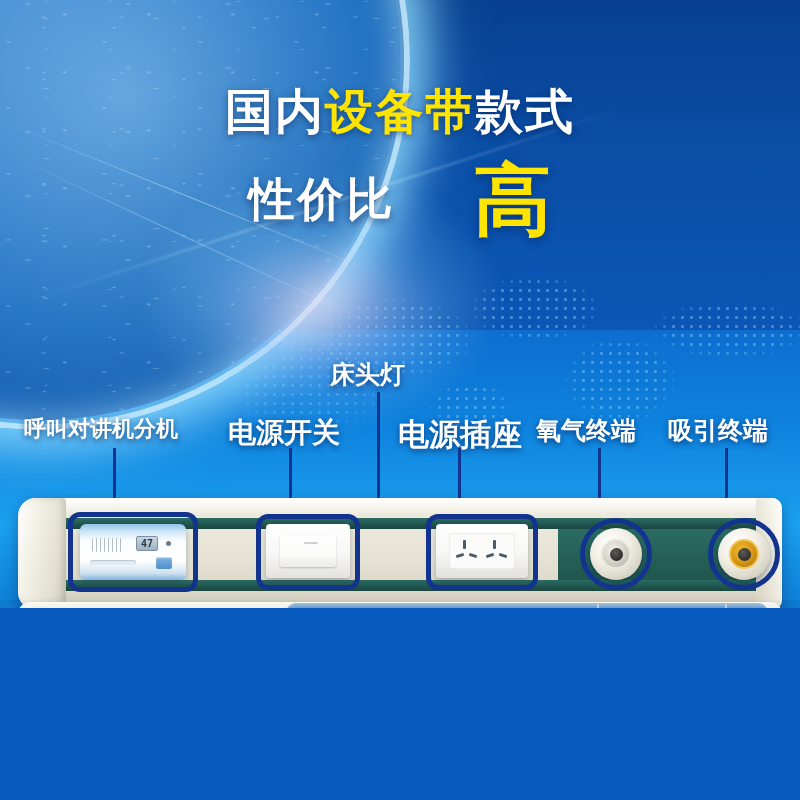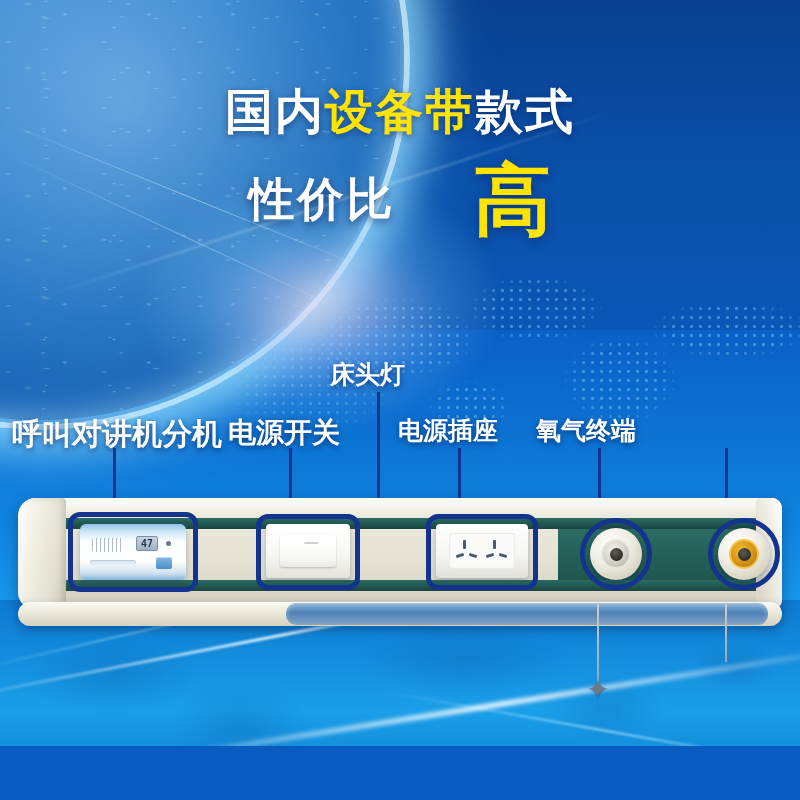--- a/index.html
+++ b/index.html
@@ -4,21 +4,21 @@
 <style>
   * { margin:0; padding:0; box-sizing:border-box; }
   html,body { width:800px; height:800px; overflow:hidden; }
   body {
     font-family:"Liberation Sans","DejaVu Sans",sans-serif;
     background:#0a5bbf;
   }
 
   #poster {
     position:relative;
-    width:800px; height:746px;
+    width:800px; height:608px;
     overflow:hidden;
     background:
       linear-gradient(180deg,#0b4fae 0%,#0a5cc4 42%,#0f83de 70%,#1ba0ef 86%,#0d7ed6 100%);
     text-decoration: underline;
   }
 
   
   .bg-deep-top{
     position:absolute; left:0; top:0; width:800px; height:330px;
     background:linear-gradient(180deg,#08408f 0%,#0a4ea6 45%,#0b57b6 100%);
@@ -172,24 +172,24 @@
     text-shadow:0 3px 10px rgba(0,30,90,.55);
     vertical-align:middle;
   }
 
   
   .callout{
     position:absolute;
     font-weight:bold; color:#ffffff; white-space:nowrap;
     text-shadow:0 2px 6px rgba(2,34,92,.75);
   }
-  .c-intercom { left:12px;   top:414px; font-size:30px; }
+  .c-intercom { left:24px;   top:414px; font-size:22px; }
   .c-switch   { left:228px; top:414px; font-size:28px; }
   .c-lamp     { left:330px; top:358px; font-size:25px;text-align:center; }
-  .c-socket   { left:398px; top:414px; font-size:25px; }
+  .c-socket   { left:398px; top:414px; font-size:31px; }
   .c-oxygen   { left:536px; top:414px; font-size:25px;text-align:center; }
   .c-suction  { left:668px; top:414px; font-size:25px; }
 
   
   .lead{ position:absolute; width:3px; background:#12348f; }
   .l-intercom{ left:113px; top:448px; height:80px; }
   .l-switch  { left:289px; top:448px; height:80px; }
   .l-lamp    { left:377px; top:392px; height:212px; }
   .l-socket  { left:458px; top:448px; height:78px; }
   .l-oxygen  { left:598px; top:448px; height:88px; }
@@ -401,20 +401,21 @@
 
   <div class="headline"><span>国内</span><span class="hl-accent">设备带</span><span>款式</span></div>
 
   <div class="subline"><span class="sub-text">性价比</span><span class="sub-big">高</span></div>
 
   <div class="callout c-intercom">呼叫对讲机分机</div>
   <div class="callout c-switch">电源开关</div>
   <div class="callout c-lamp">床头灯</div>
   <div class="callout c-socket">电源插座</div>
   <div class="callout c-oxygen">氧气终端</div>
+  <div class="callout c-suction">吸引终端</div>
 
   <div class="lead l-intercom"></div>
   <div class="lead l-switch"></div>
   <div class="lead l-lamp"></div>
   <div class="lead l-socket"></div>
   <div class="lead l-oxygen"></div>
   <div class="lead l-suction"></div>
 
   <div class="unit">
     <div class="unit-body">

